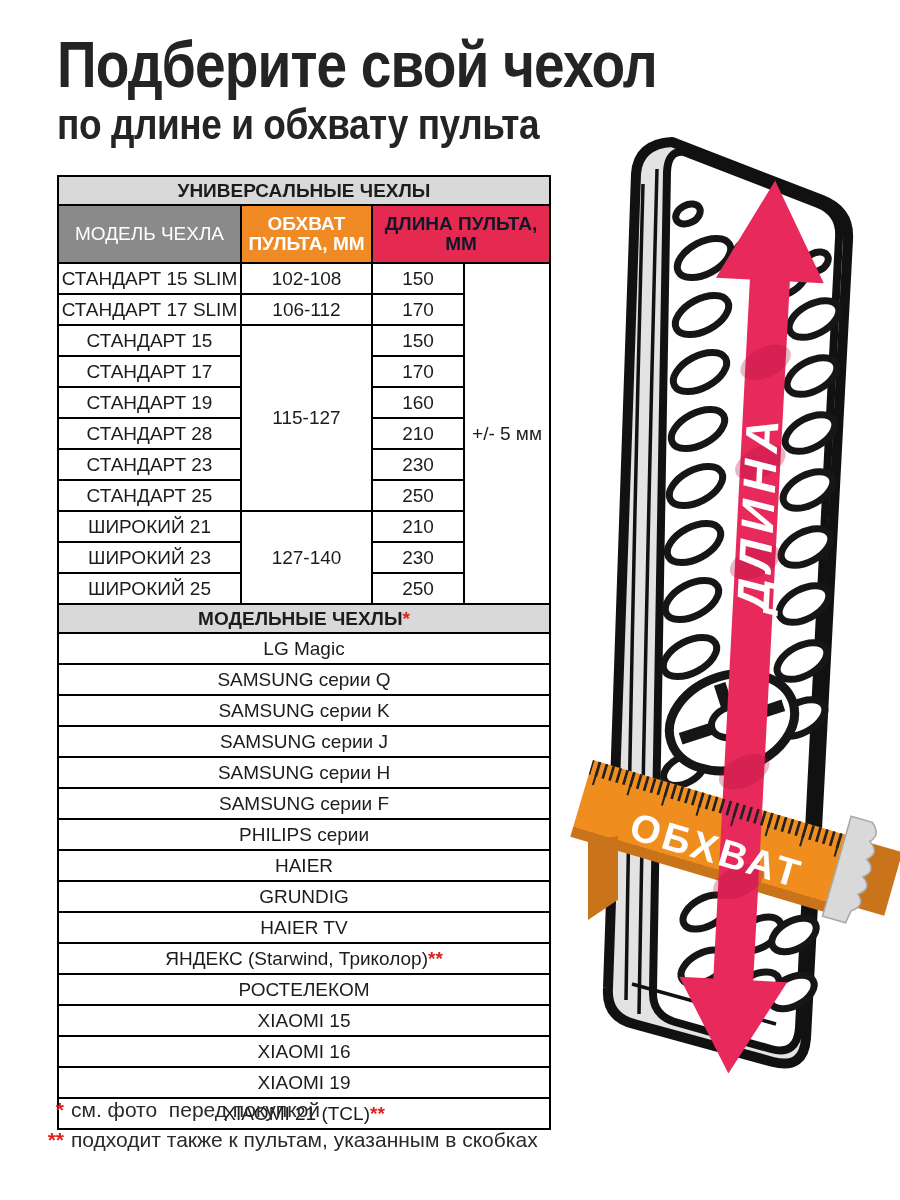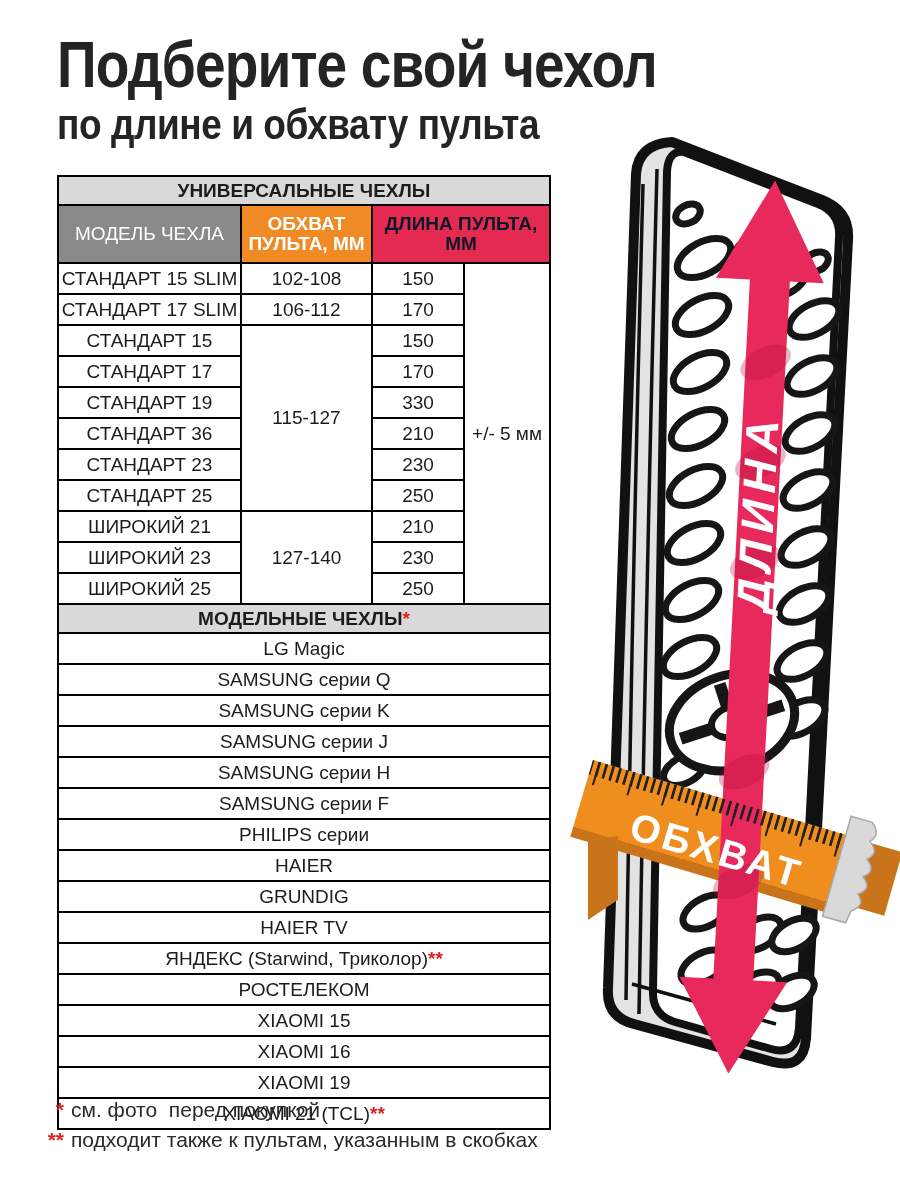--- a/index.html
+++ b/index.html
@@ -101,24 +101,24 @@
         <td>СТАНДАРТ 15</td>
         <td rowspan="6">115-127</td>
         <td>150</td>
       </tr>
       <tr>
         <td>СТАНДАРТ 17</td>
         <td>170</td>
       </tr>
       <tr>
         <td>СТАНДАРТ 19</td>
-        <td>330</td>
-      </tr>
-      <tr>
-        <td>СТАНДАРТ 36</td>
+        <td>160</td>
+      </tr>
+      <tr>
+        <td>СТАНДАРТ 28</td>
         <td>210</td>
       </tr>
       <tr>
         <td>СТАНДАРТ 23</td>
         <td>230</td>
       </tr>
       <tr>
         <td>СТАНДАРТ 25</td>
         <td>250</td>
       </tr>

